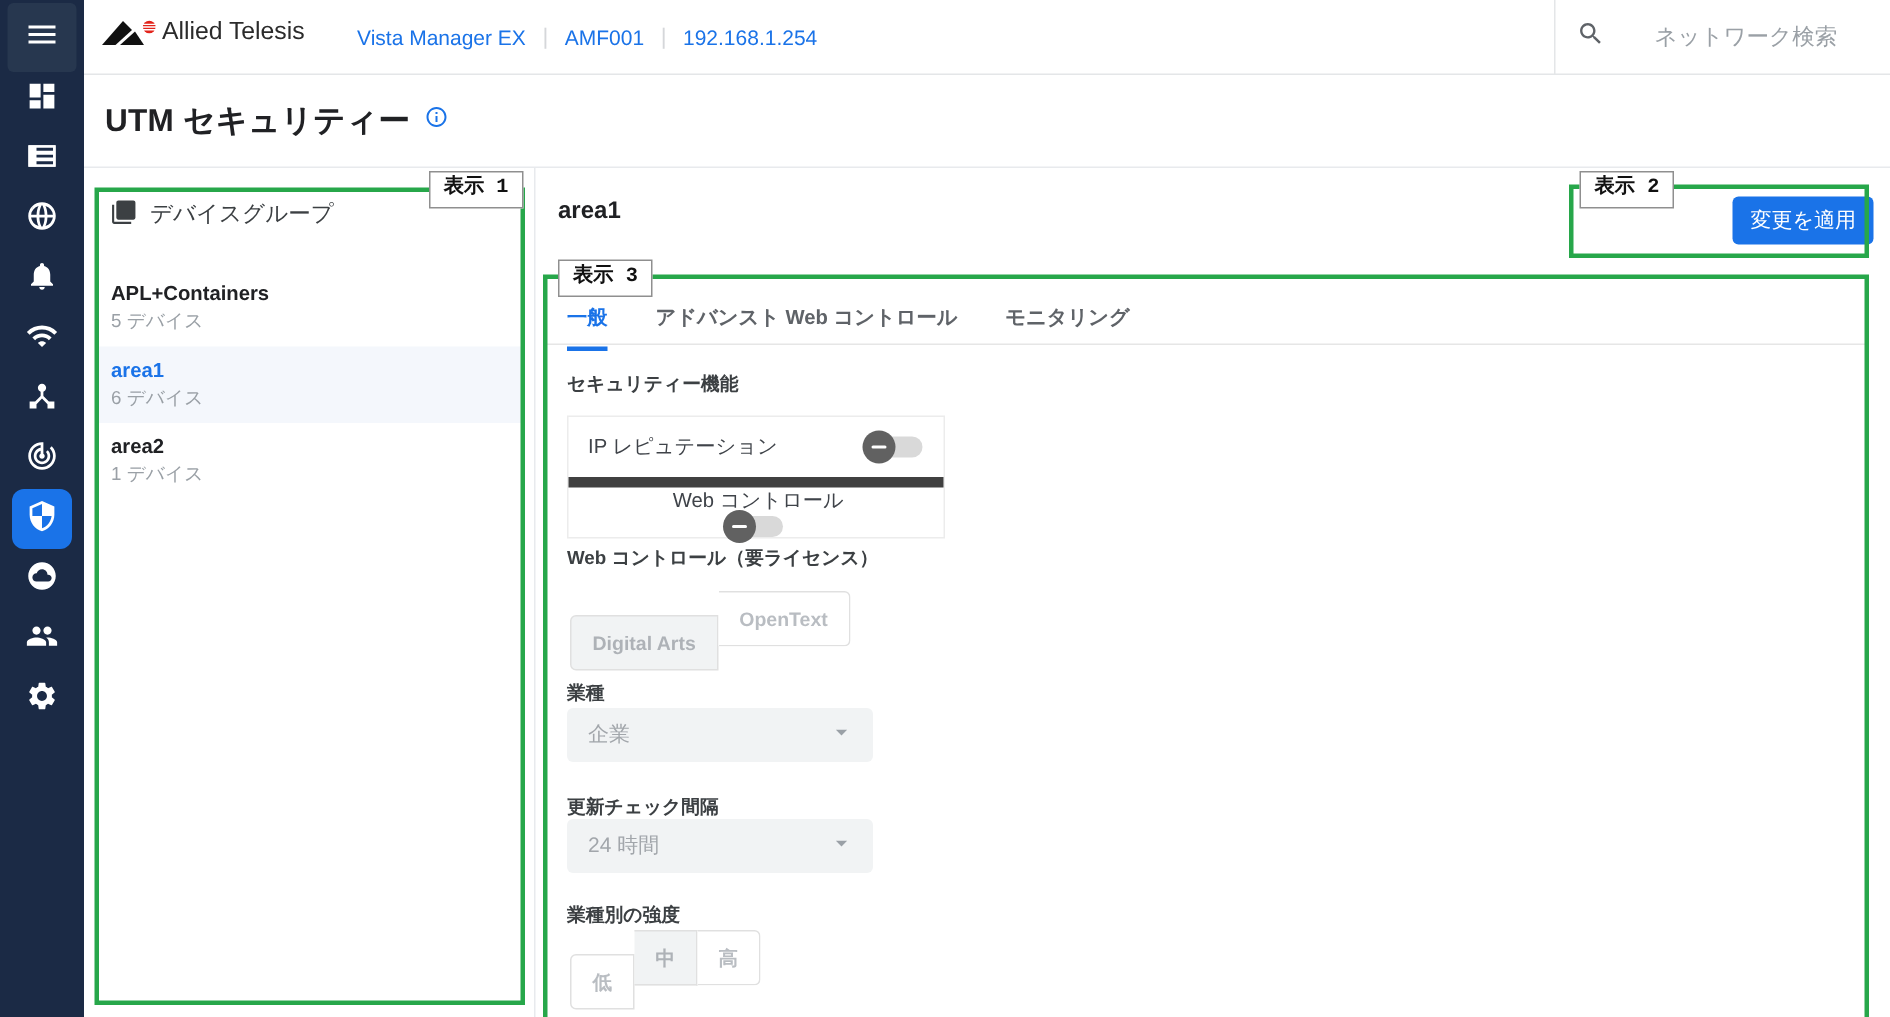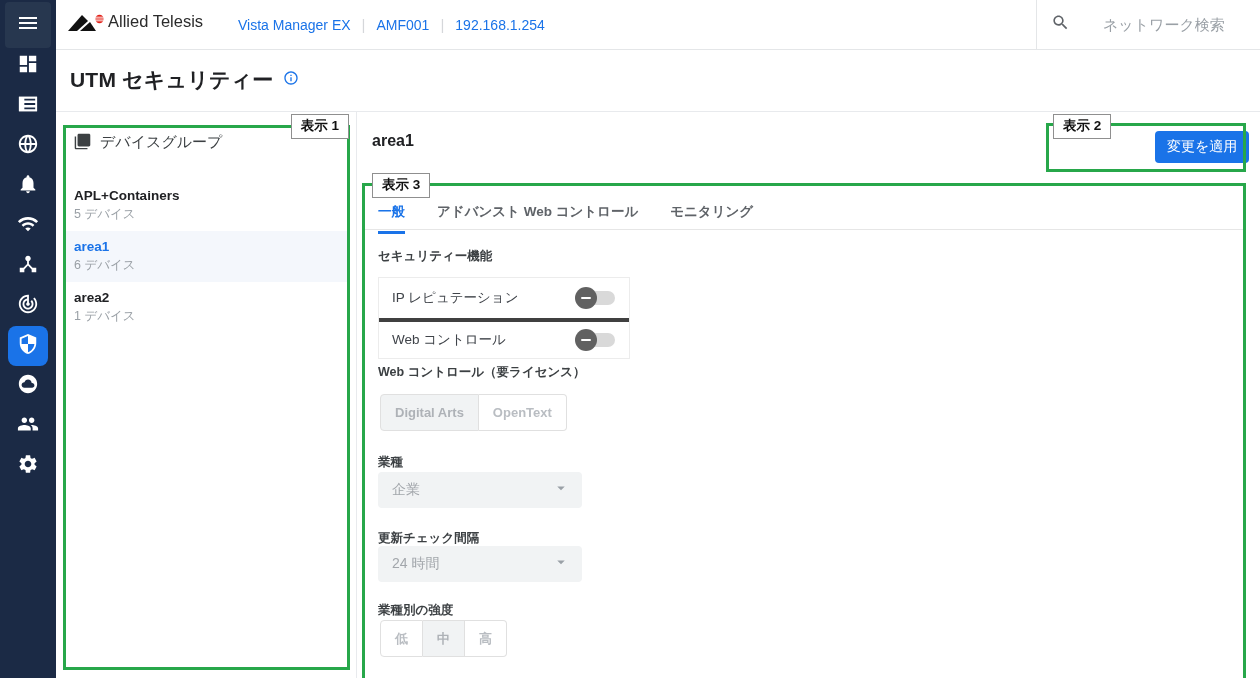--- a/index.html
+++ b/index.html
@@ -44,37 +44,37 @@
   
   .detail-title { position:absolute; left:372px; top:132px; font-size:16px; font-weight:bold; color:#202124; }
   .apply-btn { position:absolute; left:1155px; top:131px; height:32px; padding:0 12px; background:#1a73e8; color:#fff; border:none; border-radius:4px; font-size:14px; font-family:Liberation Sans, sans-serif; cursor:pointer; }
   .tabs { position:absolute; left:364px; top:197px; width:880px; height:33px; display:flex; align-items:flex-start; border-bottom:1px solid #e6e6e6; padding-left:14px; }
   .tab { font-size:13.5px; font-weight:bold; color:#5f6368; padding:6px 0 10px; margin-right:32px; cursor:pointer; border-bottom:3px solid transparent; white-space:nowrap; }
   .tab.active { color:#1a73e8; border-bottom-color:#1a73e8; }
   .fld-label { position:absolute; font-size:12.5px; font-weight:bold; color:#3c4043; }
   
   .toggle-panel { position:absolute; left:378px; top:277px; width:252px; border:1px solid #ececec; background:#fff; }
   .toggle-row { height:40px; display:flex; align-items:center; justify-content:space-between; padding:0 10px 0 13px; }
-  .toggle-row + .toggle-row { border-top:4px solid #404040; }
+  .toggle-row + .toggle-row { border-top:7px solid #404040;flex-direction:column; }
   .toggle-row .t-label { font-size:13.5px; color:#3f4349; }
   .switch { position:relative; width:36px; height:14px; background:#d9d9d9; border-radius:7px; cursor:pointer; margin-right:4px; }
   .switch .knob { position:absolute; left:-4px; top:-4px; width:22px; height:22px; background:#616161; border-radius:50%; display:flex; align-items:center; justify-content:center; }
   .switch .knob::after { content:""; width:10px; height:2px; background:#fff; border-radius:1px; }
   
   .seg-group { position:absolute; display:flex; }
   .seg-btn { height:37px; border:1px solid #e0e0e0; background:#fff; color:#b9bdc2; font-size:13px; font-weight:bold; font-family:inherit; display:flex; align-items:center; justify-content:center; padding:0 14px; border-left-width:0; }
-  .seg-btn:first-child { border-left-width:1px; border-radius:4px 0 0 4px; }
+  .seg-btn:first-child { border-left-width:1px; border-radius:4px 0 0 4px;margin-top:16px; }
   .seg-btn:last-child { border-radius:0 4px 4px 0; }
   .seg-btn.on { background:#f1f3f4; color:#aeb2b7; }
   
   .dselect { position:absolute; width:204px; height:36px; background:#f1f3f4; border-radius:4px; display:flex; align-items:center; justify-content:space-between; padding:0 12px 0 14px; }
   .dselect .dval { font-size:14px; color:#a2a6ab; }
   
   .anno { position:absolute; border:3px solid #27a74a; z-index:9; pointer-events:none; }
-  .anno-chip { position:absolute; background:#fff; border:1px solid #8f8f8f; padding:1px 9px 2px; font-size:13.5px; font-weight:bold; color:#111; white-space:nowrap; line-height:1.45; }
+  .anno-chip { position:absolute; background:#fff; border:1px solid #8f8f8f; padding:1px 9px 2px; font-size:13.5px; font-weight:bold; color:#111; white-space:nowrap; line-height:1.45;font-family:Liberation Mono, monospace; }
   .i-blue { fill:#1a73e8; }
   .i-gray { fill:#5f6368; }
   .i-dim  { fill:#9aa0a6; }
 </style>
 </head>
 <body>
 
 <div class="rail">
   <div class="menu-btn">
     <span><svg width="24" height="24" viewBox="0 0 24 24" fill="#fff">

